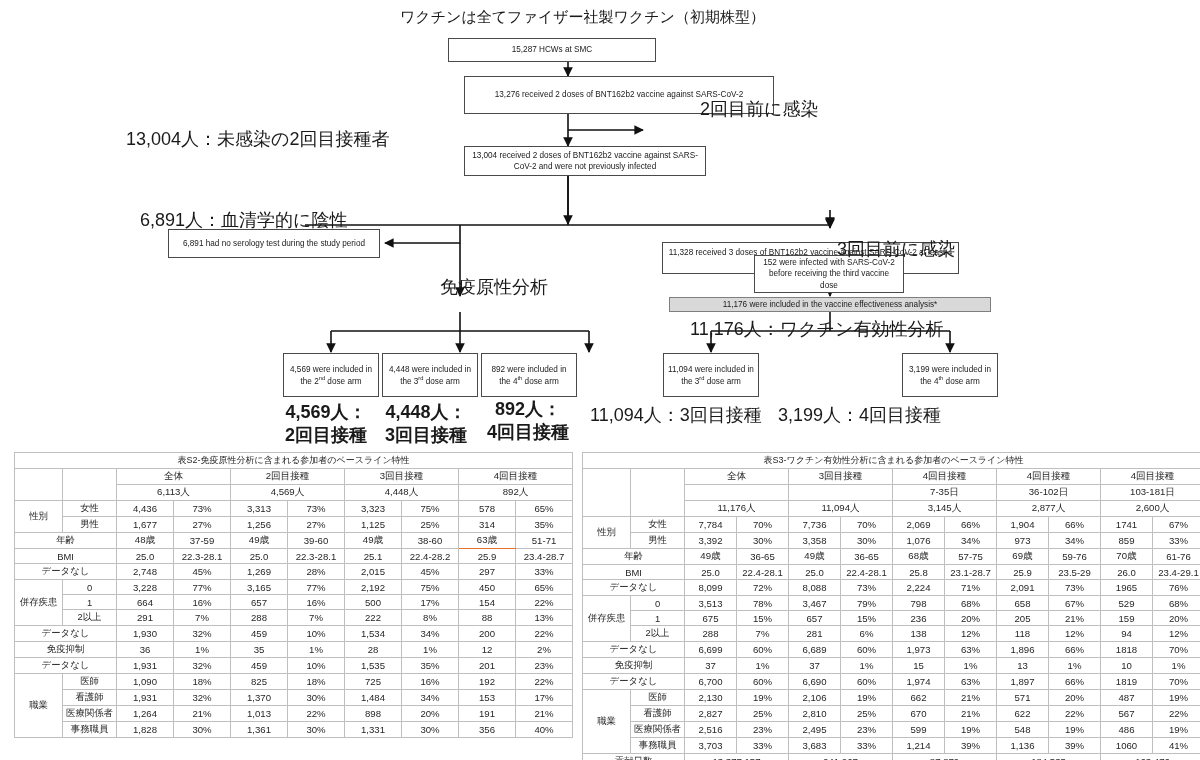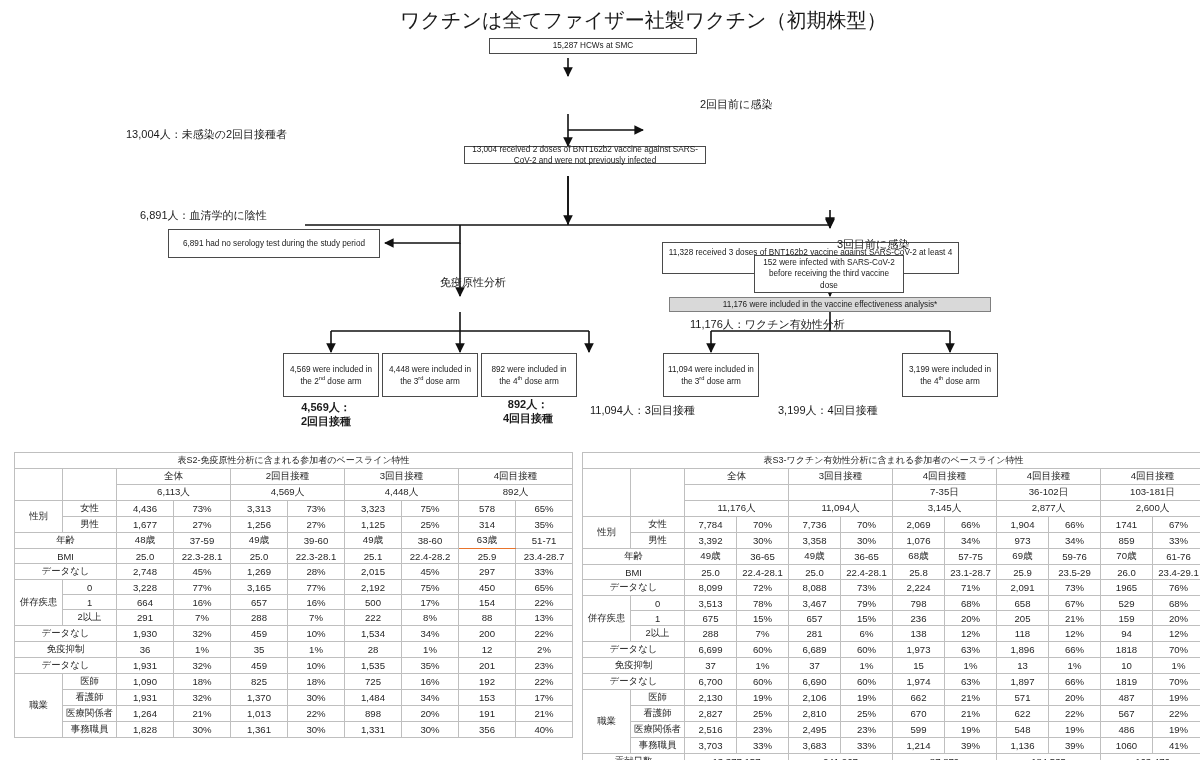--- a/index.html
+++ b/index.html
@@ -25,26 +25,26 @@
     line-height:1.35;
     text-align:center;
     display:flex;align-items:center;justify-content:center;
     padding:2px 4px;
     color:#1a1a1a;
   }
   .node.shaded{background:#d9d9d9;border-color:#7f7f7f;}
 
   .jp{
     position:absolute;
-    font-size:11px;
+    font-size:18px;
     color:#1a1a1a;
     white-space:nowrap;
     line-height:1.25;
   }
-  .jp.title{font-size:20px;}
+  .jp.title{font-size:15px;}
   .jp.center{text-align:center;font-weight:bold;}
 
   sup{font-size:.7em;vertical-align:super;}
 
   
   .tbl{
     position:absolute;
     border-collapse:collapse;
     font-size:9.6px;
     color:#262626;
@@ -125,25 +125,26 @@
       <path d="M950,331 L950,352"></path>
     </g>
 
     <g stroke="#111" stroke-width="1.6" fill="none" marker-end="url(#ah)">
       <path d="M830,210 L830,226"></path>
     </g>
   </svg>
 
   <div class="jp title" style="left:400px;top:8px;">ワクチンは全てファイザー社製ワクチン（初期株型）</div>
 
-  <div class="node" style="left:489px;top:38px;width:208px;height:16px;">15,287 HCWs at SMC</div>
-
-
-
-  <div class="node" style="left:464px;top:146px;width:242px;height:18px;">13,004 received 2 doses of BNT162b2 vaccine against SARS-CoV-2 and were not previously infected</div>
+  <div class="node" style="left:448px;top:38px;width:208px;height:24px;">15,287 HCWs at SMC</div>
+
+  <div class="node" style="left:464px;top:76px;width:310px;height:38px;">13,276 received 2 doses of BNT162b2 vaccine against SARS-CoV-2</div>
+
+
+  <div class="node" style="left:464px;top:146px;width:242px;height:30px;">13,004 received 2 doses of BNT162b2 vaccine against SARS-CoV-2 and were not previously infected</div>
 
   <div class="node" style="left:168px;top:229px;width:212px;height:29px;">6,891 had no serology test during the study period</div>
 
   <div class="node" style="left:662px;top:226px;width:297px;height:32px;margin-top:16px;">11,328 received 3 doses of BNT162b2 vaccine against SARS-CoV-2 at least 4 months earlier</div>
 
   <div class="node" style="left:754px;top:255px;width:150px;height:38px;">152 were infected with SARS-CoV-2 before receiving the third vaccine dose</div>
 
 
   <div class="node shaded" style="left:669px;top:297px;width:322px;height:15px;">11,176 were included in the vaccine effectiveness analysis*</div>
 
@@ -177,20 +178,24 @@
 
   <div class="jp" style="left:440px;top:276px;">免疫原性分析</div>
 
   <div class="jp" style="left:690px;top:318px;">11,176人：ワクチン有効性分析</div>
 
   <div class="jp center" style="left:270px;top:401px;width:112px;">
     <div>4,569人：</div>
     <div>2回目接種</div>
   </div>
 
+  <div class="jp center" style="left:370px;top:401px;width:112px;">
+    <div>4,448人：</div>
+    <div>3回目接種</div>
+  </div>
 
   <div class="jp center" style="left:472px;top:398px;width:112px;">
     <div>892人：</div>
     <div>4回目接種</div>
   </div>
 
   <div class="jp" style="left:590px;top:404px;">11,094人：3回目接種</div>
 
   <div class="jp" style="left:778px;top:404px;">3,199人：4回目接種</div>
 </div>

